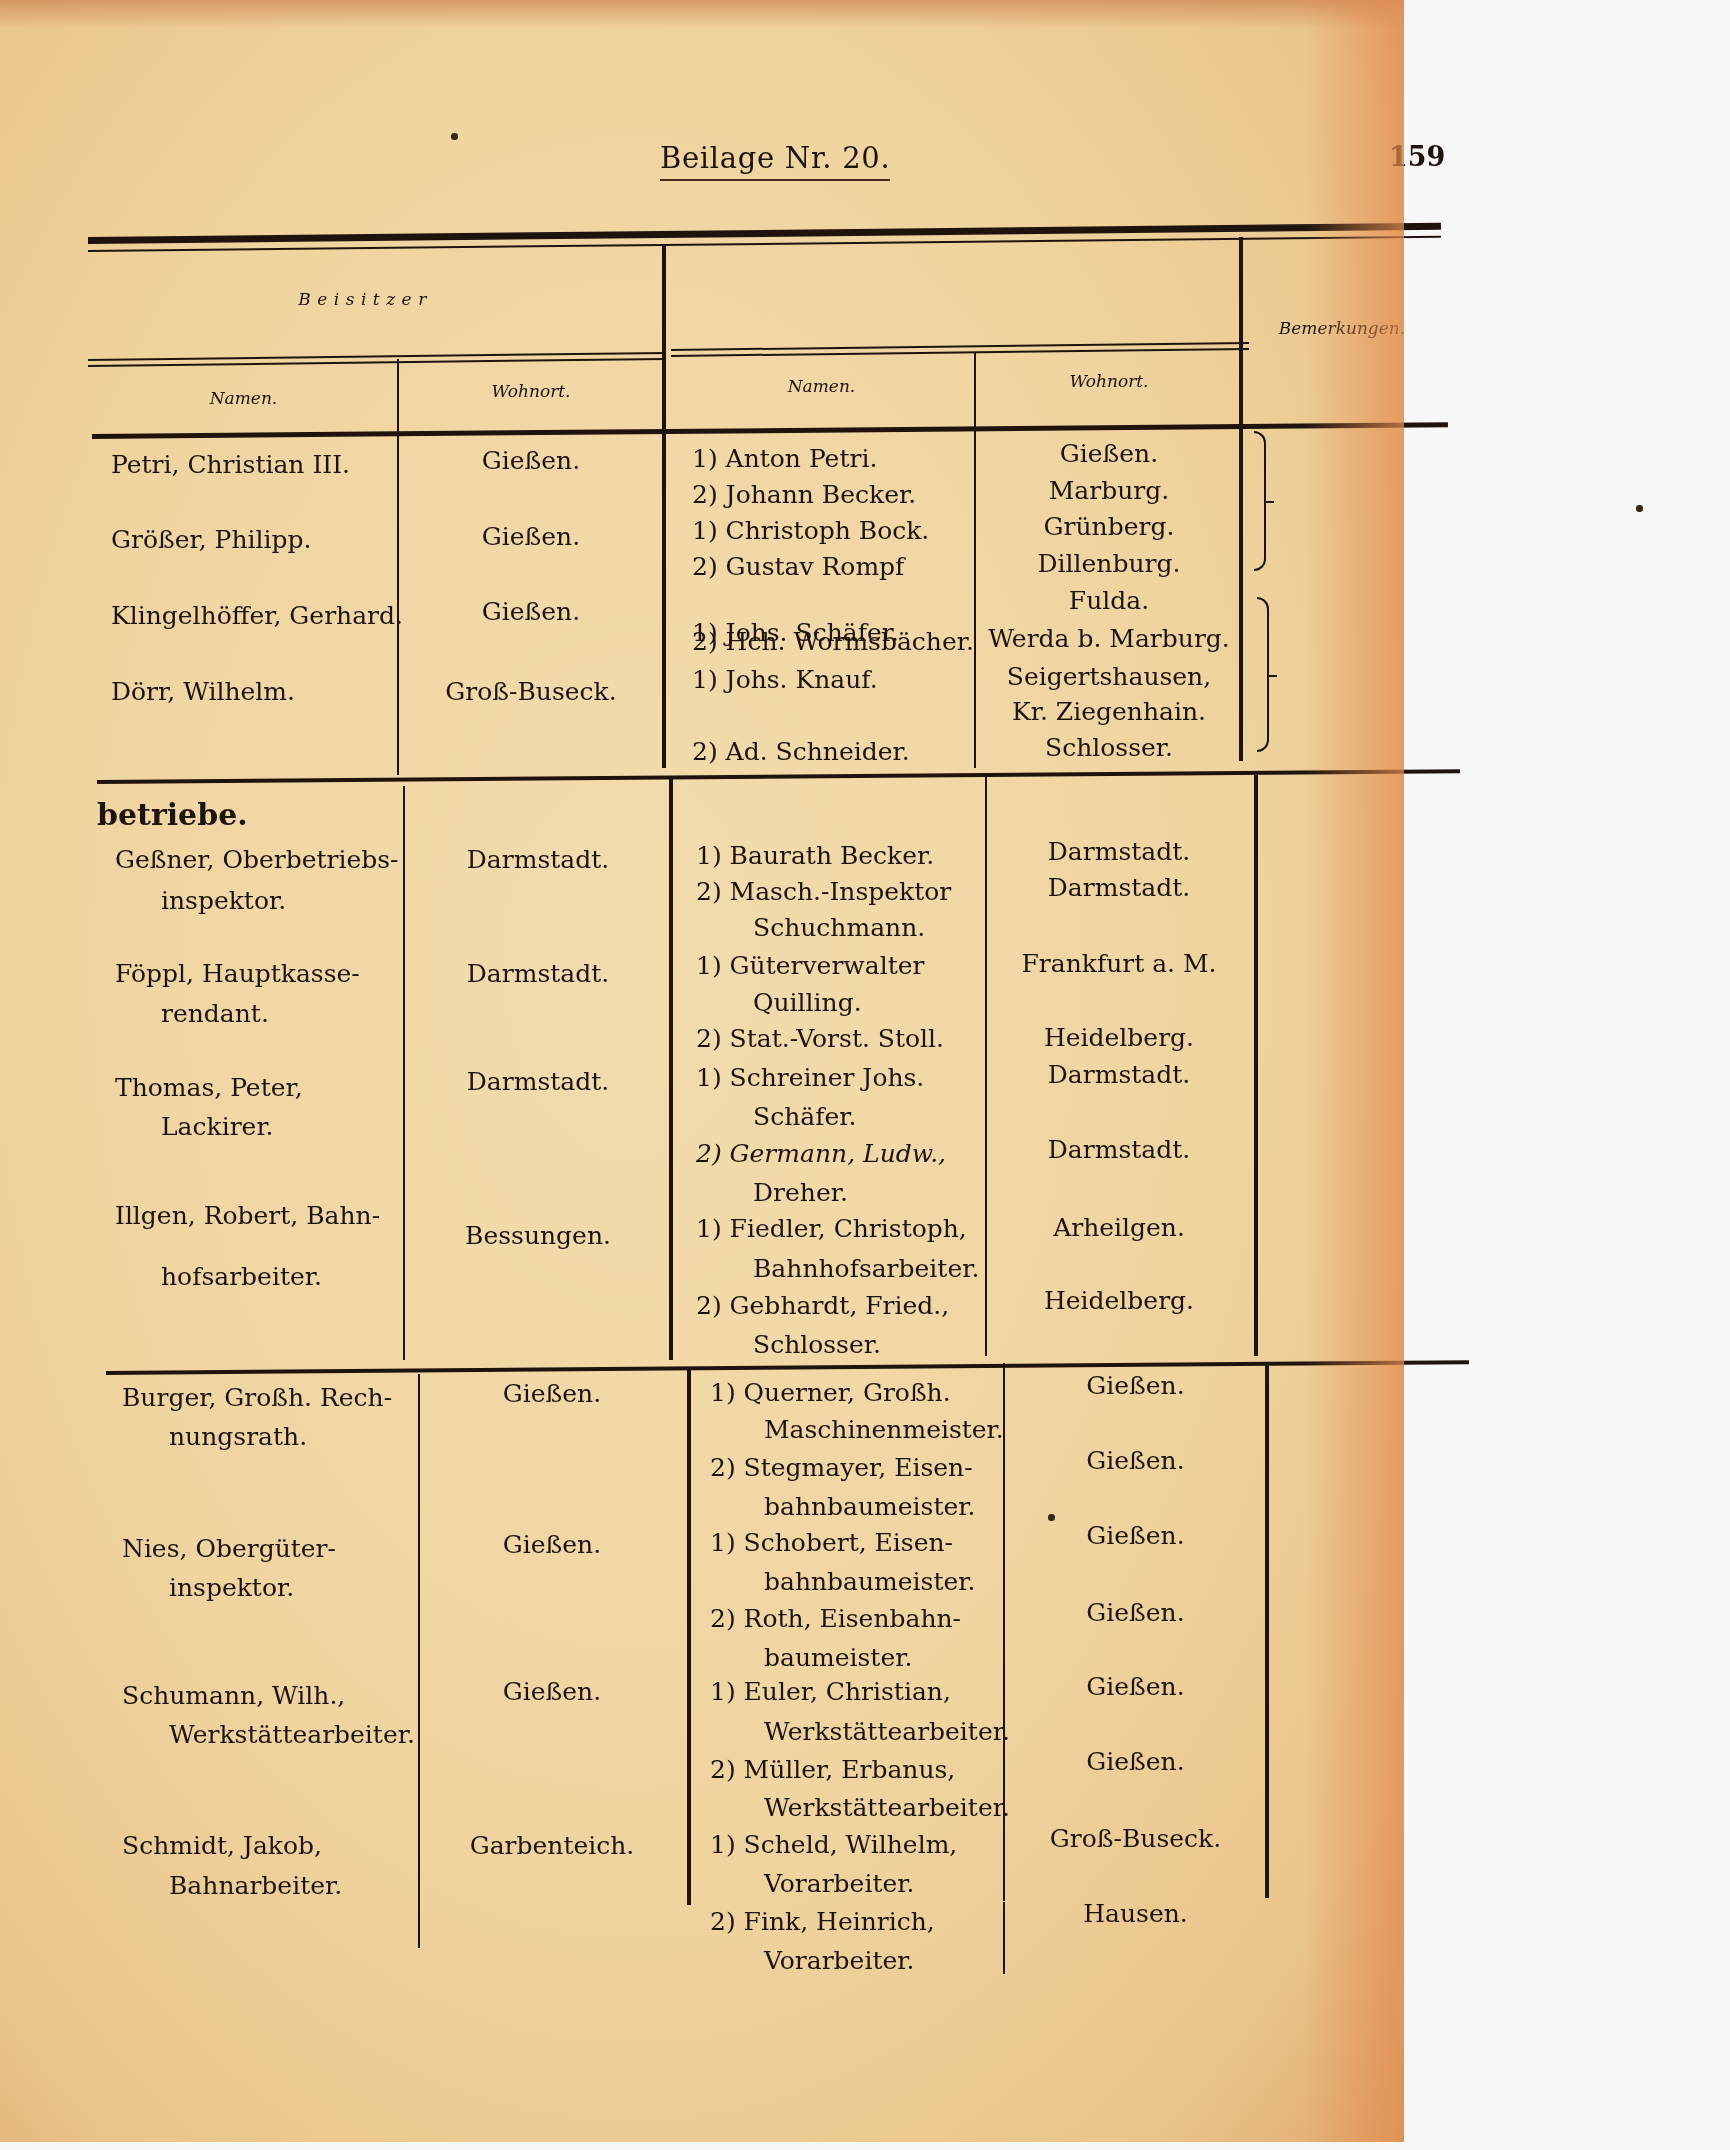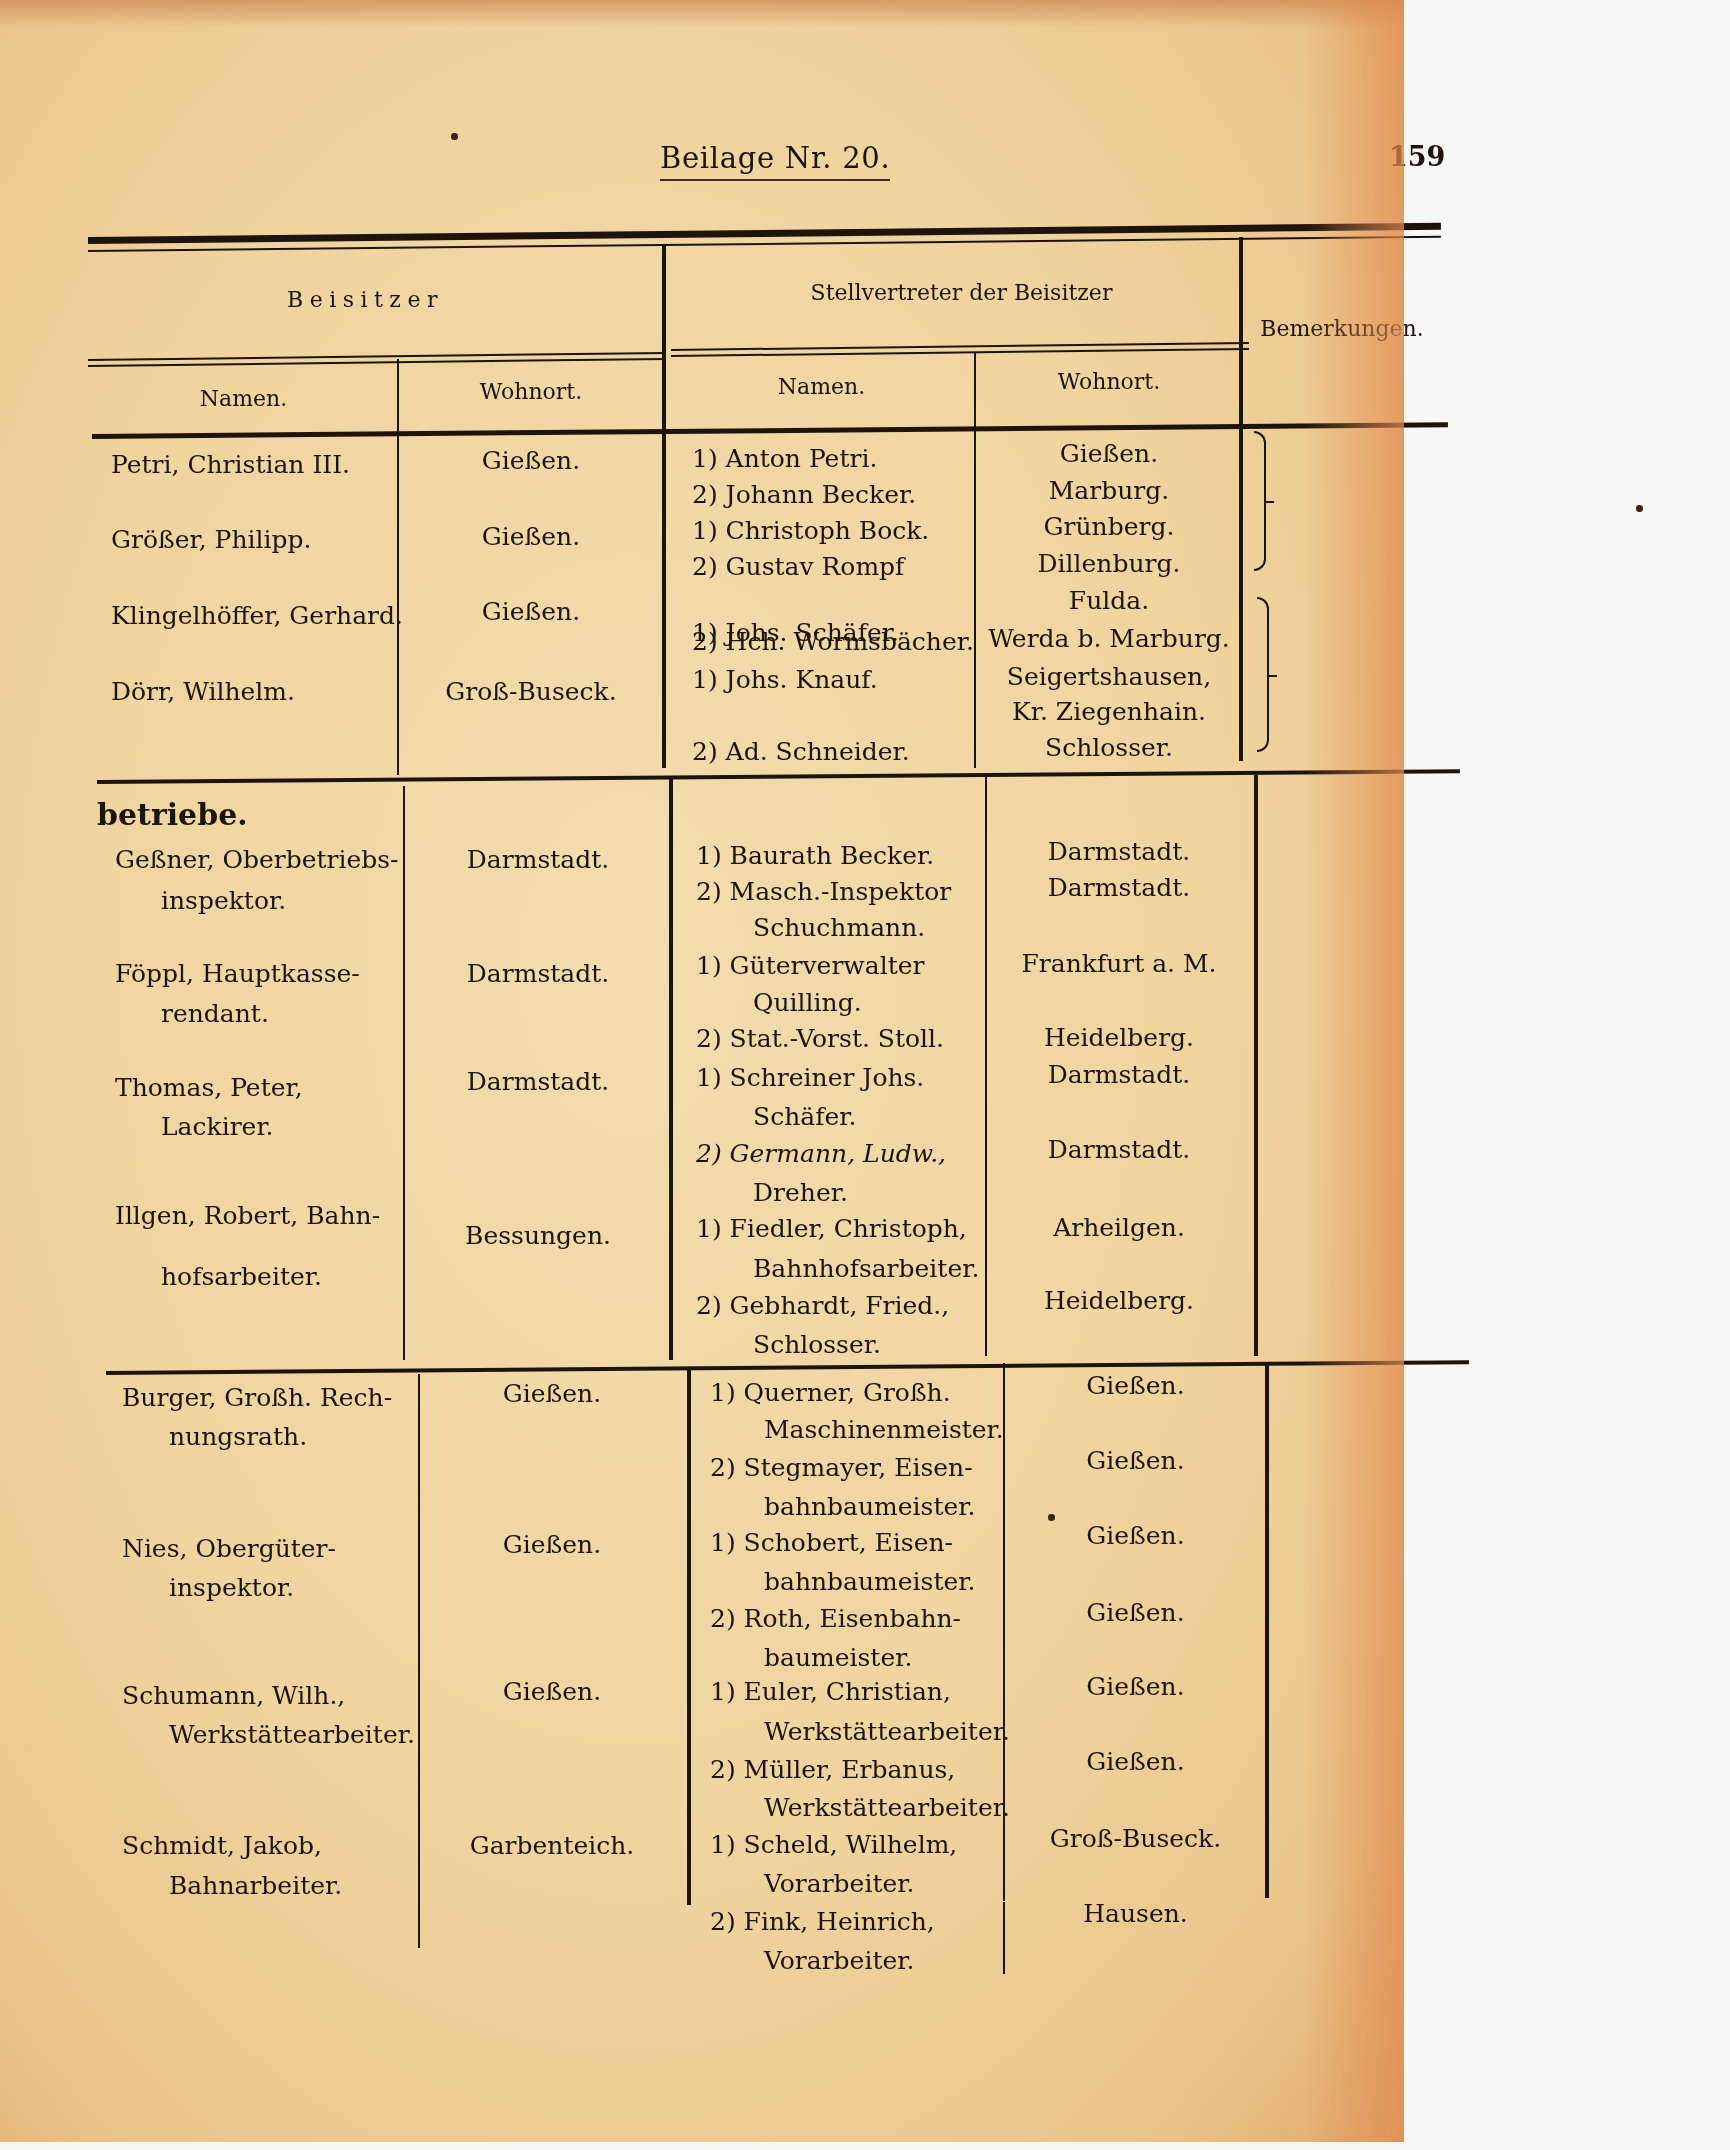--- a/index.html
+++ b/index.html
@@ -26,21 +26,21 @@
   .header-title {
     left: 660px; top: 141px; font-size: 29px; letter-spacing: 0.7px;
     border-bottom: 2.2px solid #4a2a1a; padding-bottom: 4.3px;
   }
   .page-number { left: 1389px; top: 141px; font-size: 27px; font-weight: bold; }
   .hr { position: absolute; background: #1e130d; transform-origin: left center; }
   .vr { position: absolute; background: #1e130d; width: 2.2px; }
   .vr.thick { width: 3.6px; }
   .cell { position: absolute; font-size: 25px; line-height: 39px; white-space: nowrap; }
   .center { text-align: center; }
-  .hdr { font-size: 22px; }
+  .hdr { font-size: 17px; font-style: italic; }
   .spaced { letter-spacing: 6.5px; }
   .section-heading { font-size: 30px; font-weight: bold; }
   .brace {
     position: absolute; width: 10px; border: 2.2px solid #1e130d; border-left: none;
     border-radius: 0 13px 13px 0;
   }
   .brace::after {
     content: ""; position: absolute; right: -10px; top: 50%; width: 8.6px; height: 2.2px;
     background: #1e130d;
   }
@@ -66,21 +66,20 @@
   <div class="hr" style="left:671px;top:355px;width:578px;height:2.2px;transform:rotate(-0.7deg);"></div>
 
   <div class="hr" style="left:92px;top:434px;width:1356px;height:5px;transform:rotate(-0.5deg);"></div>
 
   <div class="vr thick" style="left:662px;top:244px;height:524px;"></div>
   <div class="vr thick" style="left:1239px;top:237px;height:524px;"></div>
   <div class="vr" style="left:397px;top:359px;height:416px;"></div>
   <div class="vr" style="left:974px;top:352px;height:416px;"></div>
 
   <div class="cell center hdr spaced" style="left:215px;top:280px;width:301px;">Beisitzer</div>
-  <div class="cell center hdr" style="left:746px;top:273px;width:431px;">Stellvertreter der Beisitzer</div>
   <div class="cell center hdr" style="left:1245px;top:309px;width:194px;">Bemerkungen.</div>
 
   <div class="cell center hdr" style="left:93px;top:379px;width:301px;">Namen.</div>
   <div class="cell center hdr" style="left:402px;top:372px;width:258px;">Wohnort.</div>
   <div class="cell center hdr" style="left:671px;top:367px;width:301px;">Namen.</div>
   <div class="cell center hdr" style="left:980px;top:362px;width:258px;">Wohnort.</div>
 
   <div>
     <div class="cell" style="left:111px;top:445px;">Petri, Christian III.</div>
     <div class="cell center" style="left:402px;top:441px;width:258px;">Gießen.</div>

